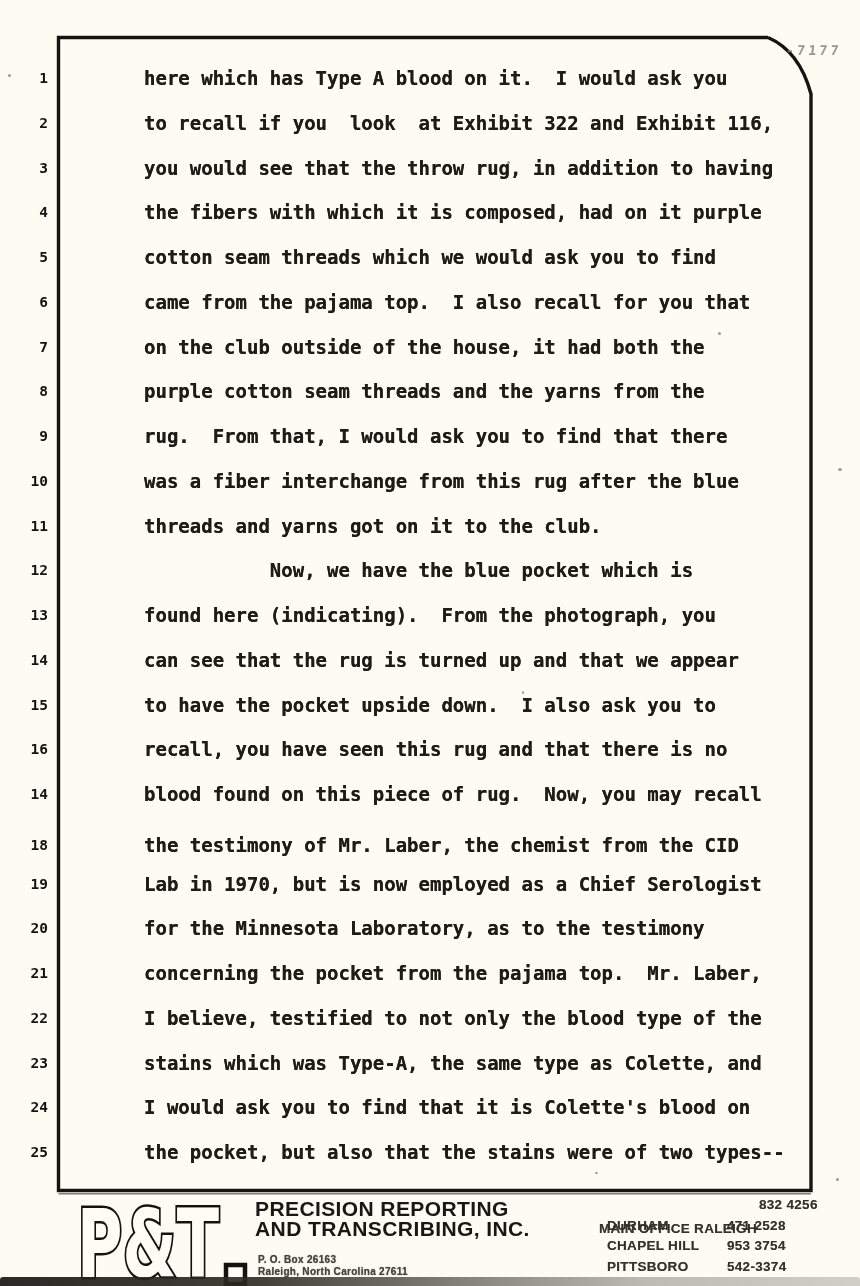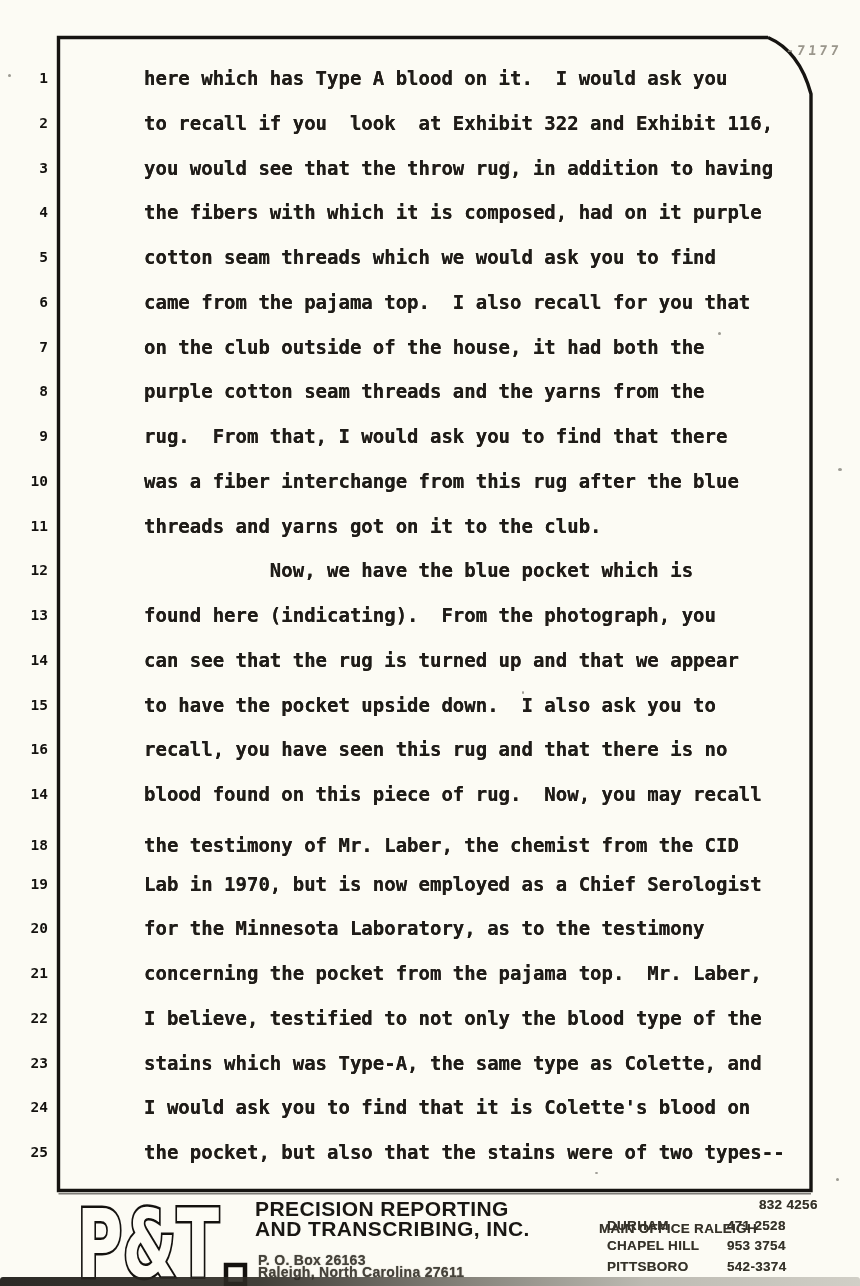--- a/index.html
+++ b/index.html
@@ -36,21 +36,21 @@
   .footer-logo{position:absolute;left:76px;top:1196px;}
   .company{
     position:absolute;left:255px;top:1199px;
     font-family:"Liberation Sans", sans-serif;
     font-weight:700;font-size:21px;line-height:19.5px;
     color:#191713;letter-spacing:.4px;
   }
   .address{
     position:absolute;left:258px;top:1254px;
     font-family:"Liberation Sans", sans-serif;
-    font-weight:700;font-size:14px;line-height:12px;
+    font-weight:700;font-size:10px;line-height:12px;
     color:#45423a;letter-spacing:.3px;
     text-shadow:0 0 1px rgba(70,65,55,.75);
   }
   .offices{
     position:absolute;left:587px;top:1197px;width:250px;
     font-family:"Liberation Sans", sans-serif;
     font-weight:700;font-size:13.5px;color:#353229;
     letter-spacing:.3px;
     text-shadow:0 0 .6px rgba(60,56,46,.6);
   }

